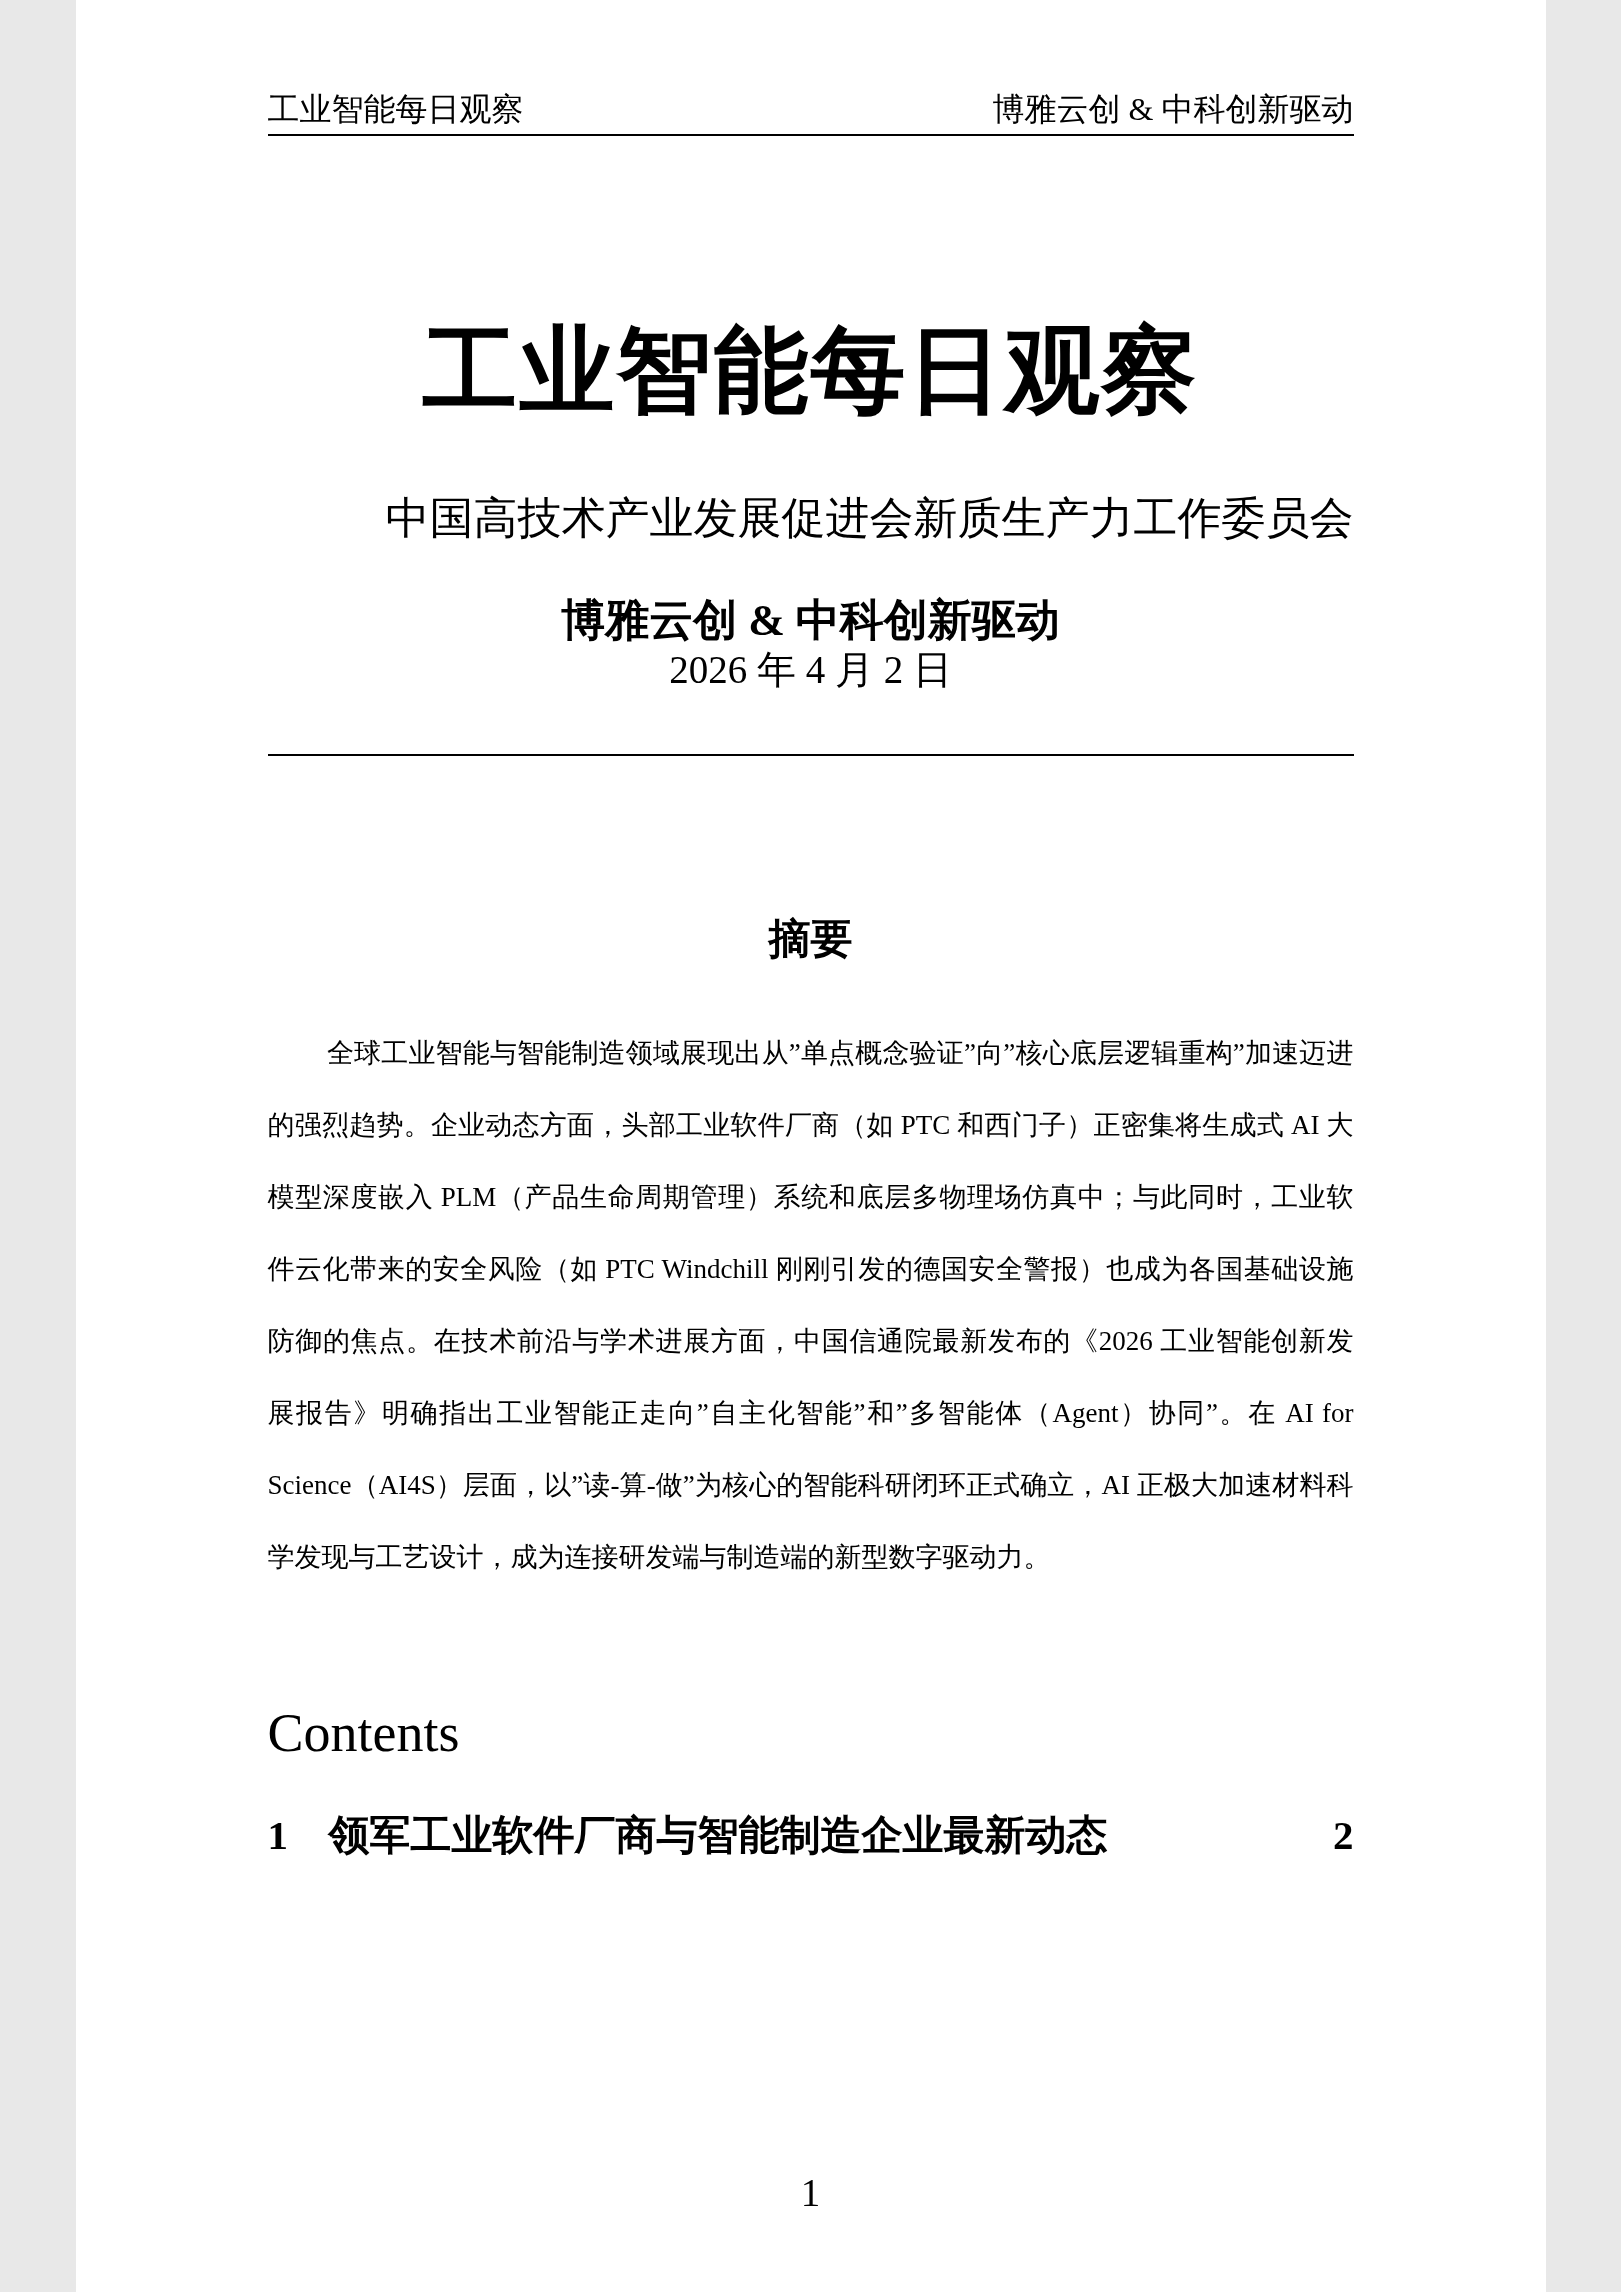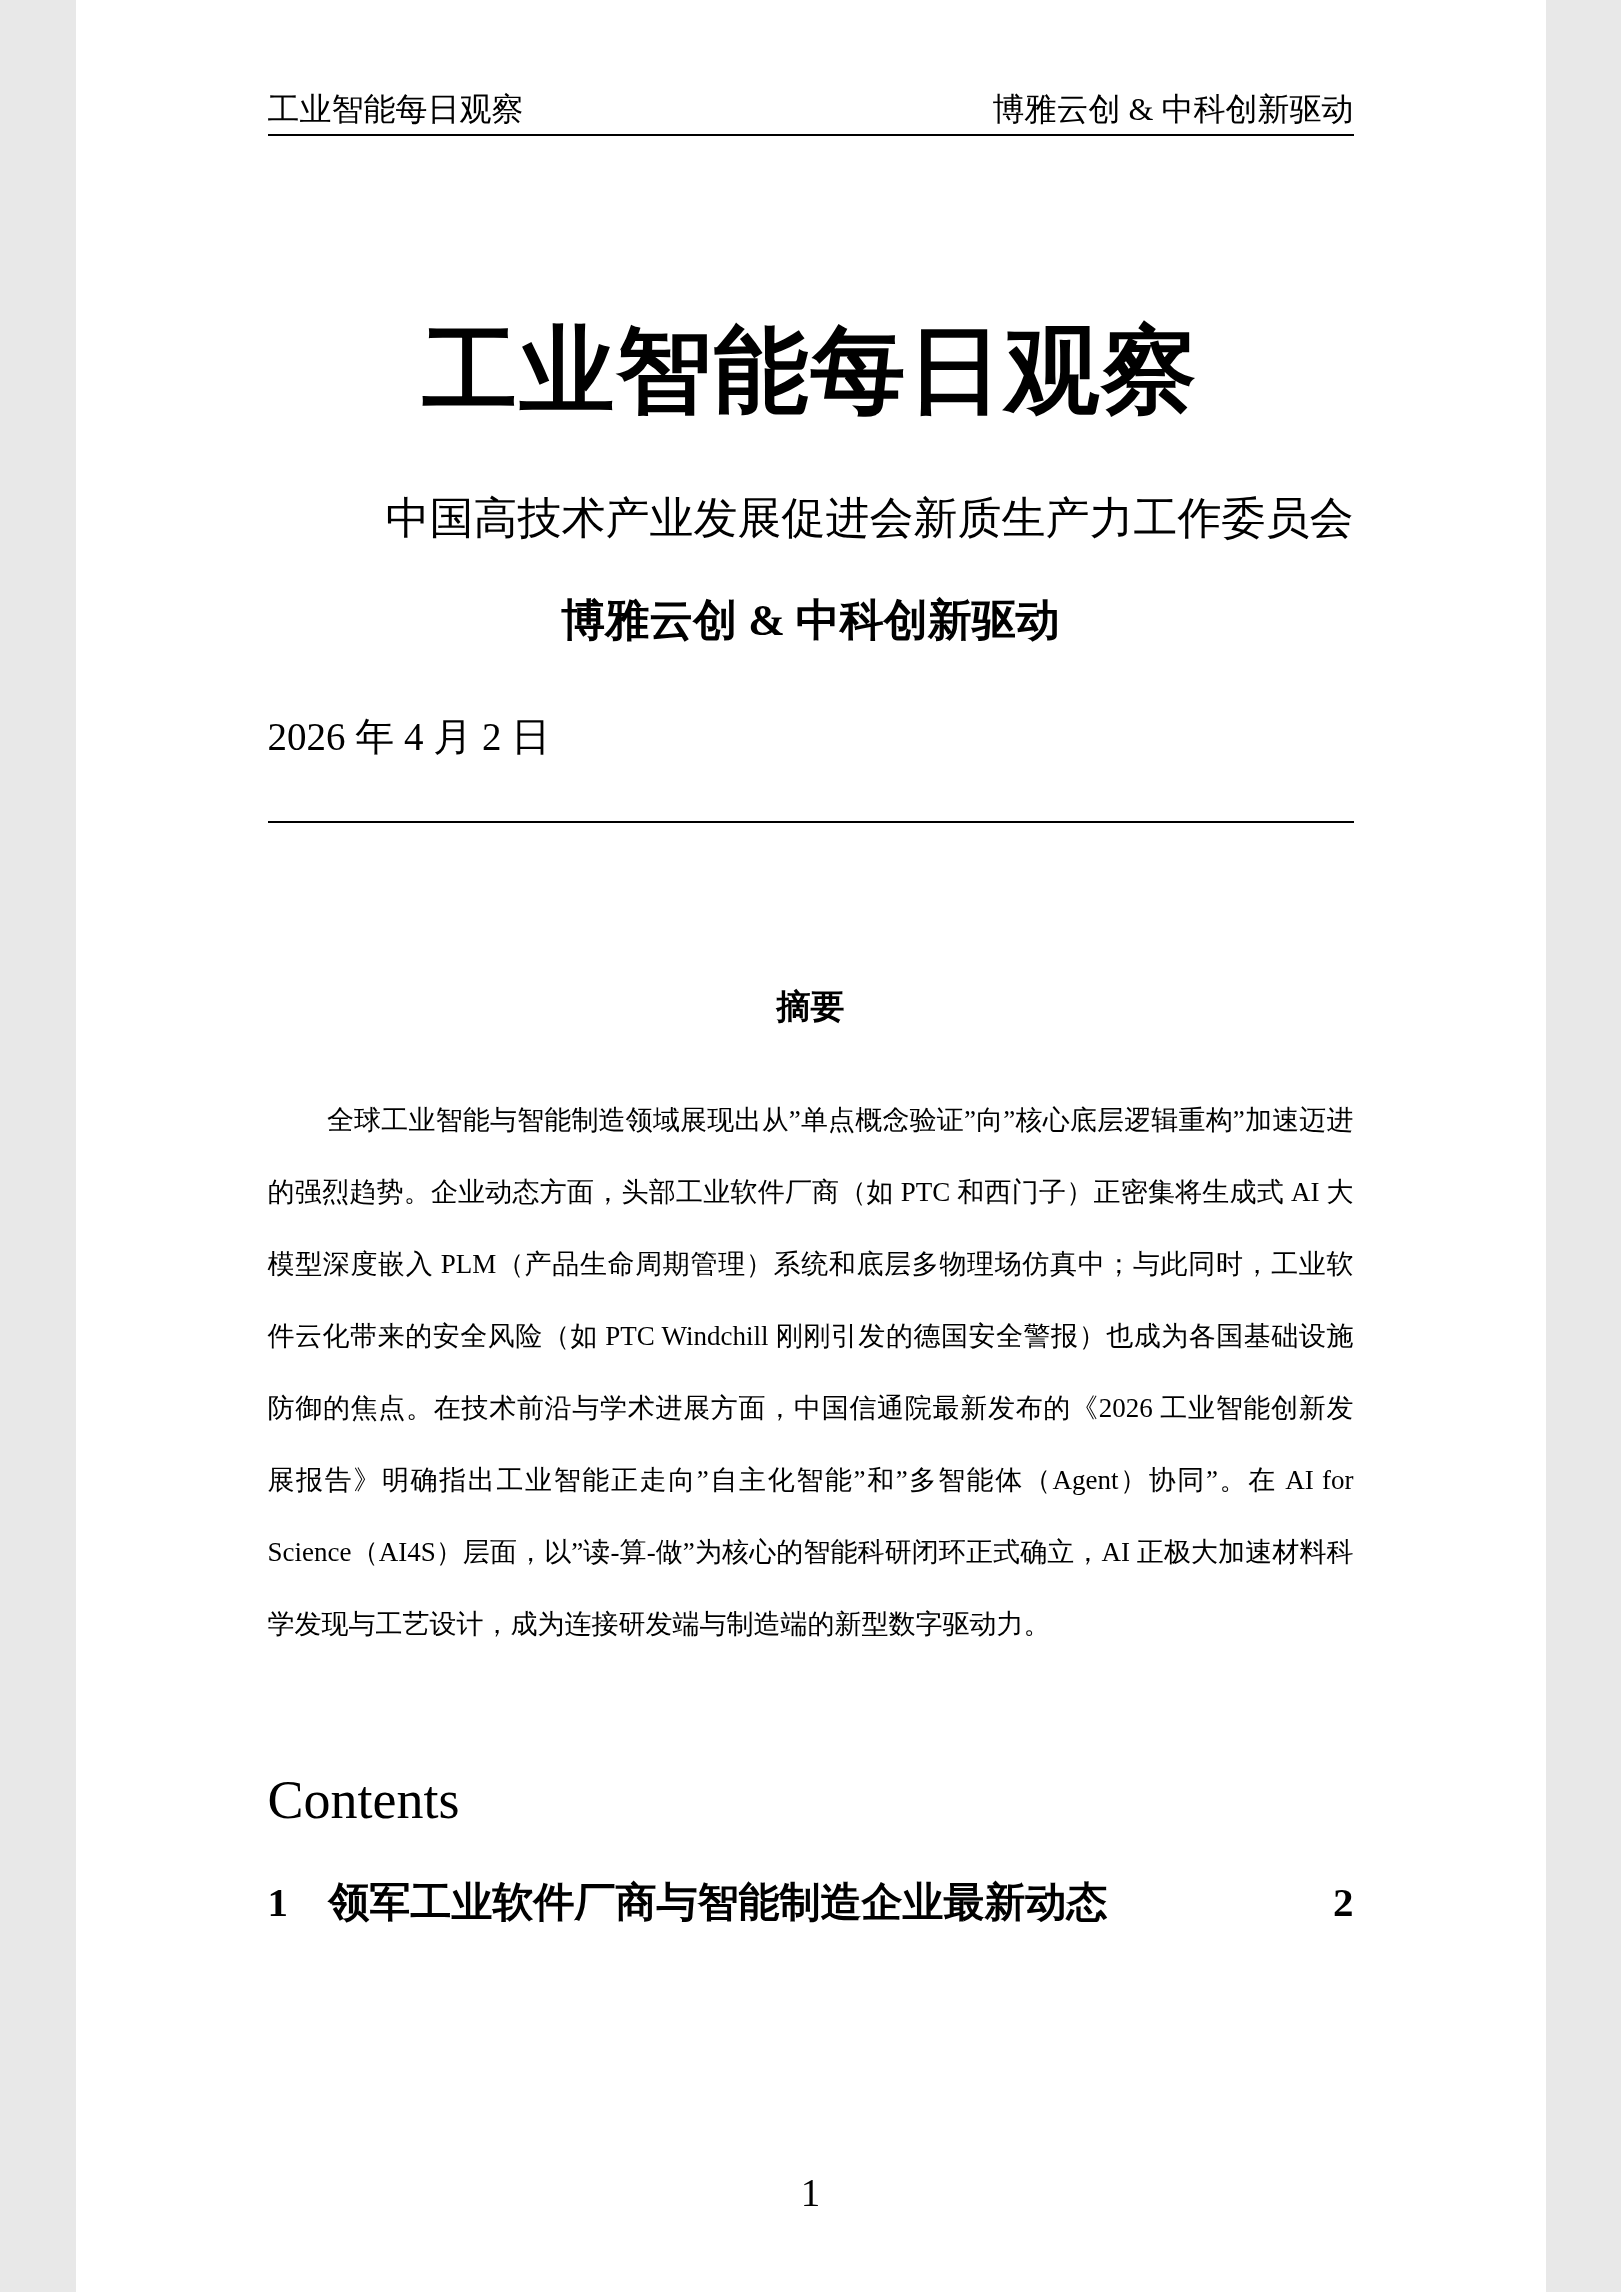--- a/index.html
+++ b/index.html
@@ -43,34 +43,34 @@
     font-weight: 400;
   }
   .doc-authors {
     margin-top: 51px;
     text-align: center;
     font-size: 44px;
     line-height: 1.16;
     font-weight: 700;
   }
   .doc-date {
-    margin-top: 67px;
+    text-align: center;
     font-size: 39px;
     line-height: 47px;
   }
   .mid-rule {
     margin-top: 61px;
     border: none;
     border-top: 2.9px solid #000;
   }
   
   .abstract-heading {
     margin-top: 159px;
     text-align: center;
-    font-size: 34px;
+    font-size: 42px;
     font-weight: 700;
     line-height: 49px;
   }
   .abstract-body {
     margin-top: 53px;
     font-size: 27px;
     line-height: 72px;
     text-align: justify;
     text-justify: inter-character;
     text-indent: 2.2em;

